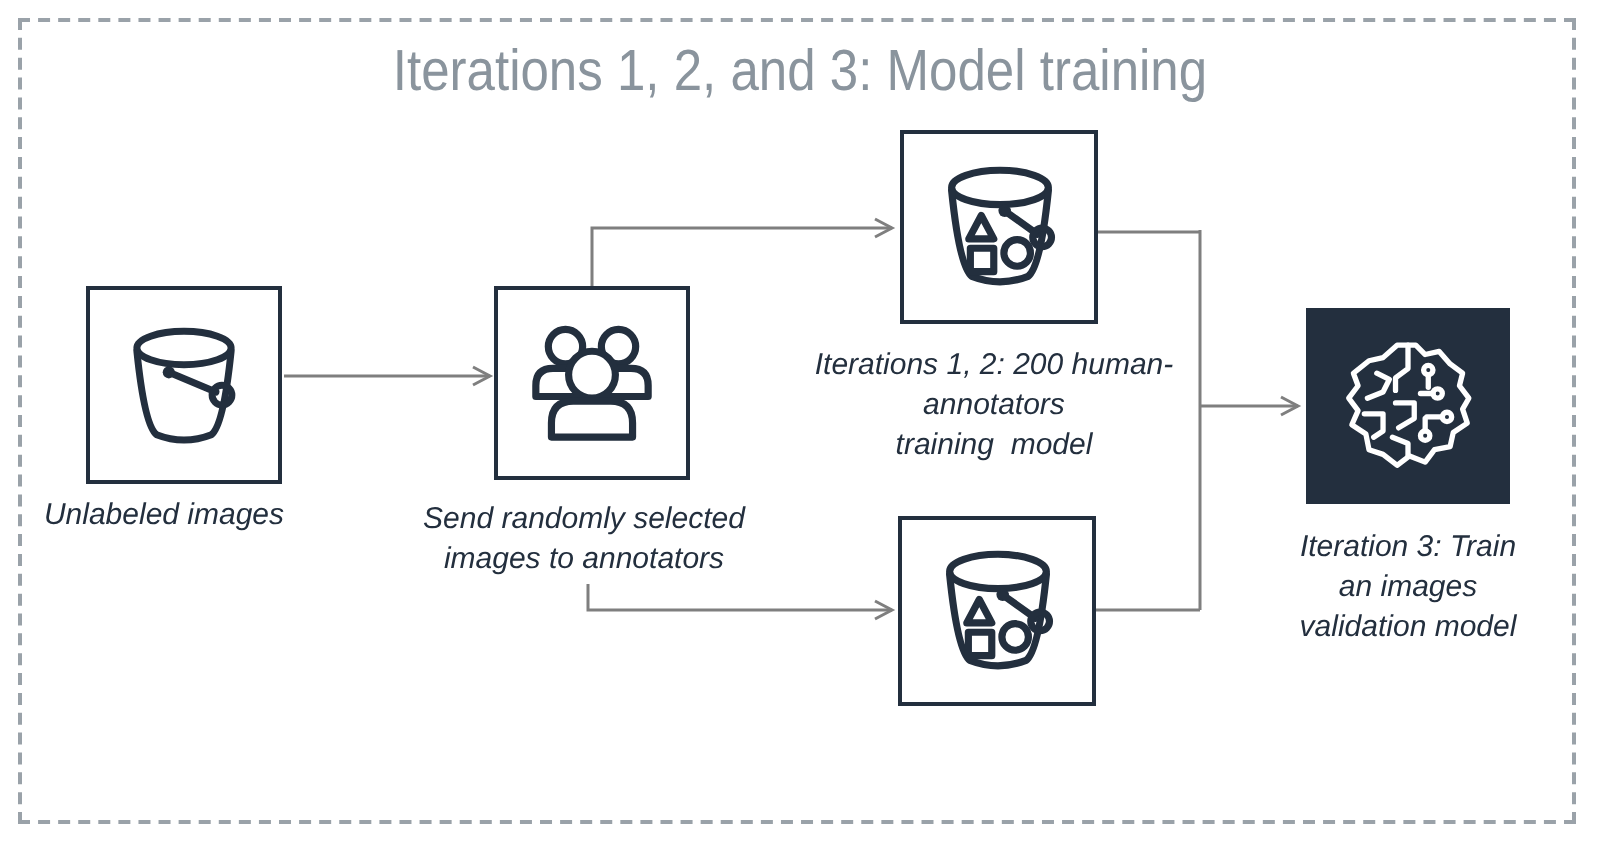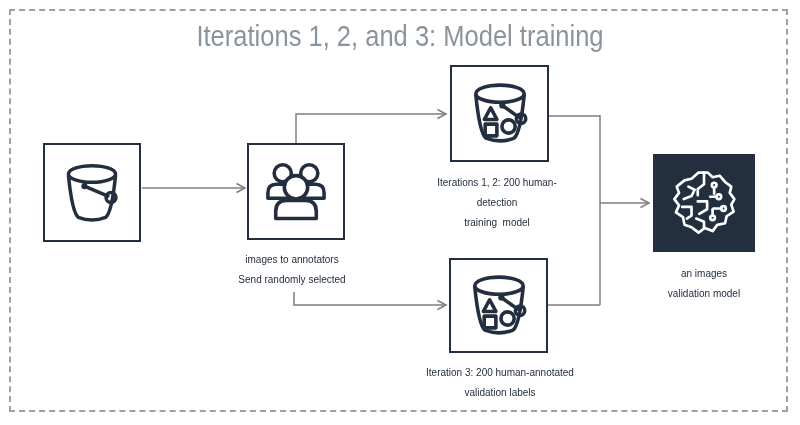--- a/index.html
+++ b/index.html
@@ -21,21 +21,21 @@
     position:absolute;box-sizing:border-box;border:2px solid #232f3e;background:#ffffff;
     display:flex;align-items:center;justify-content:center;
   }
   .node-box svg{display:block;}
   .model-tile{
     position:absolute;box-sizing:border-box;background:#232f3e;
     display:flex;align-items:center;justify-content:center;
   }
   .node-label{
     position:absolute;text-align:center;color:#232f3e;
-    font-size:10px;line-height:20px;
+    font-size:15px;line-height:20px;font-style:italic;
   }
   .node-label div{white-space:pre-wrap;}
   .connector-layer{position:absolute;left:0;top:0;width:800px;height:425px;}
   .conn{stroke:#7f7f7f;stroke-width:1.5;fill:none;}
   .ic{stroke:#232f3e;stroke-width:4.6;fill:none;stroke-linecap:round;stroke-linejoin:round;}
   .ic-fill{fill:#232f3e;stroke:none;}
   .ic-occl{stroke:#232f3e;stroke-width:4.6;fill:#ffffff;stroke-linecap:round;stroke-linejoin:round;}
   .brain{stroke:#ffffff;stroke-width:3.4;fill:none;stroke-linecap:round;stroke-linejoin:round;}
 </style>
 </head>
@@ -62,69 +62,68 @@
 
   <div class="node-box" style="left:43px;top:143px;width:98px;height:99px;">
     <svg width="76" height="76" viewBox="0 0 100 100">
       <ellipse class="ic" cx="50" cy="25" rx="31" ry="11"></ellipse>
       <path class="ic" d="M19,27 Q24,76 32,82 Q50,89 68,82 Q76,76 81,27"></path>
       <circle class="ic-fill" cx="40" cy="41" r="4"></circle>
       <line class="ic" x1="40" y1="41" x2="71" y2="54"></line>
       <circle class="ic" cx="75" cy="56" r="6.5"></circle>
     </svg>
   </div>
+  <div class="node-label" style="left:2px;top:248px;width:160px;">
+    <div>Unlabeled images</div>
+  </div>
 
   <div class="node-box" style="left:247px;top:143px;width:98px;height:97px;">
     <svg width="78" height="78" viewBox="0 0 100 100">
       <circle class="ic-occl" cx="33" cy="26" r="11"></circle>
       <path class="ic-occl" d="M14,58 L14,51 Q14,40 25,40 H41 Q52,40 52,51 L52,58 Z"></path>
       <circle class="ic-occl" cx="67" cy="26" r="11"></circle>
       <path class="ic-occl" d="M48,58 L48,51 Q48,40 59,40 H75 Q86,40 86,51 L86,58 Z"></path>
       <circle class="ic-occl" cx="50" cy="44" r="15"></circle>
       <path class="ic-occl" d="M24,84 L24,75 Q24,61 38,61 H62 Q76,61 76,75 L76,84 Z"></path>
     </svg>
   </div>
   <div class="node-label" style="left:192px;top:250px;width:200px;">
+    <div>Send randomly selected</div>
     <div>images to annotators</div>
-    <div>Send randomly selected</div>
   </div>
 
   <div class="node-box" style="left:450px;top:65px;width:99px;height:97px;">
     <svg width="78" height="78" viewBox="0 0 100 100">
       <ellipse class="ic" cx="50" cy="24" rx="31" ry="11"></ellipse>
       <path class="ic" d="M19,26 Q24,75 32,81 Q50,88 68,81 Q76,75 81,26"></path>
       <path class="ic" d="M38,42 L46,57 L30,57 Z"></path>
       <rect class="ic" x="31" y="63" width="15" height="15"></rect>
       <circle class="ic" cx="61" cy="66" r="8.5"></circle>
       <circle class="ic-fill" cx="53" cy="39" r="4"></circle>
       <line class="ic" x1="53" y1="39" x2="74" y2="54"></line>
       <circle class="ic" cx="77" cy="56" r="6"></circle>
     </svg>
   </div>
   <div class="node-label" style="left:392px;top:173px;width:210px;">
     <div>Iterations 1, 2: 200 human-</div>
-    <div>detection</div>
+    <div>annotators</div>
     <div>training  model</div>
   </div>
 
   <div class="node-box" style="left:449px;top:258px;width:99px;height:95px;">
     <svg width="78" height="78" viewBox="0 0 100 100">
       <ellipse class="ic" cx="50" cy="24" rx="31" ry="11"></ellipse>
       <path class="ic" d="M19,26 Q24,75 32,81 Q50,88 68,81 Q76,75 81,26"></path>
       <path class="ic" d="M38,42 L46,57 L30,57 Z"></path>
       <rect class="ic" x="31" y="63" width="15" height="15"></rect>
       <circle class="ic" cx="61" cy="66" r="8.5"></circle>
       <circle class="ic-fill" cx="53" cy="39" r="4"></circle>
       <line class="ic" x1="53" y1="39" x2="74" y2="54"></line>
       <circle class="ic" cx="77" cy="56" r="6"></circle>
     </svg>
-  </div>
-  <div class="node-label" style="left:370px;top:363px;width:260px;">
-    <div>Iteration 3: 200 human-annotated</div>
-    <div>validation labels</div>
   </div>
 
   <div class="model-tile" style="left:653px;top:154px;width:102px;height:98px;">
     <svg width="78" height="78" viewBox="0 0 100 100">
       <path class="brain" d="M43,11 L55,11 L61,17 L70,15 L77,23 L85,29 L83,37 L89,45 L85,52 L88,61 L79,67 L77,76 L67,78 L61,86 L51,82 L43,88 L34,81 L25,78 L23,68 L14,62 L18,53 L12,45 L18,37 L15,29 L25,21 L34,19 Z"></path>
       <path class="brain" d="M50,11 L50,26 L42,32 L42,40"></path>
       <path class="brain" d="M30,29 L38,33 L34,41 L24,45"></path>
       <path class="brain" d="M22,55 L34,55 L34,66 L28,70"></path>
       <path class="brain" d="M42,48 L54,48 L54,58 L44,64"></path>
       <path class="brain" d="M40,70 L50,74 L50,82"></path>
@@ -132,17 +131,18 @@
       <path class="brain" d="M63,30 L63,38"></path>
       <circle class="brain" cx="69" cy="42" r="3"></circle>
       <path class="brain" d="M66,42 L58,42"></path>
       <circle class="brain" cx="75" cy="57" r="3"></circle>
       <path class="brain" d="M72,57 L62,57"></path>
       <circle class="brain" cx="61" cy="69" r="3"></circle>
       <path class="brain" d="M61,66 L61,58"></path>
     </svg>
   </div>
   <div class="node-label" style="left:624px;top:264px;width:160px;">
+    <div>Iteration 3: Train</div>
     <div>an images</div>
     <div>validation model</div>
   </div>
 
 </div>
 
 </body></html>

